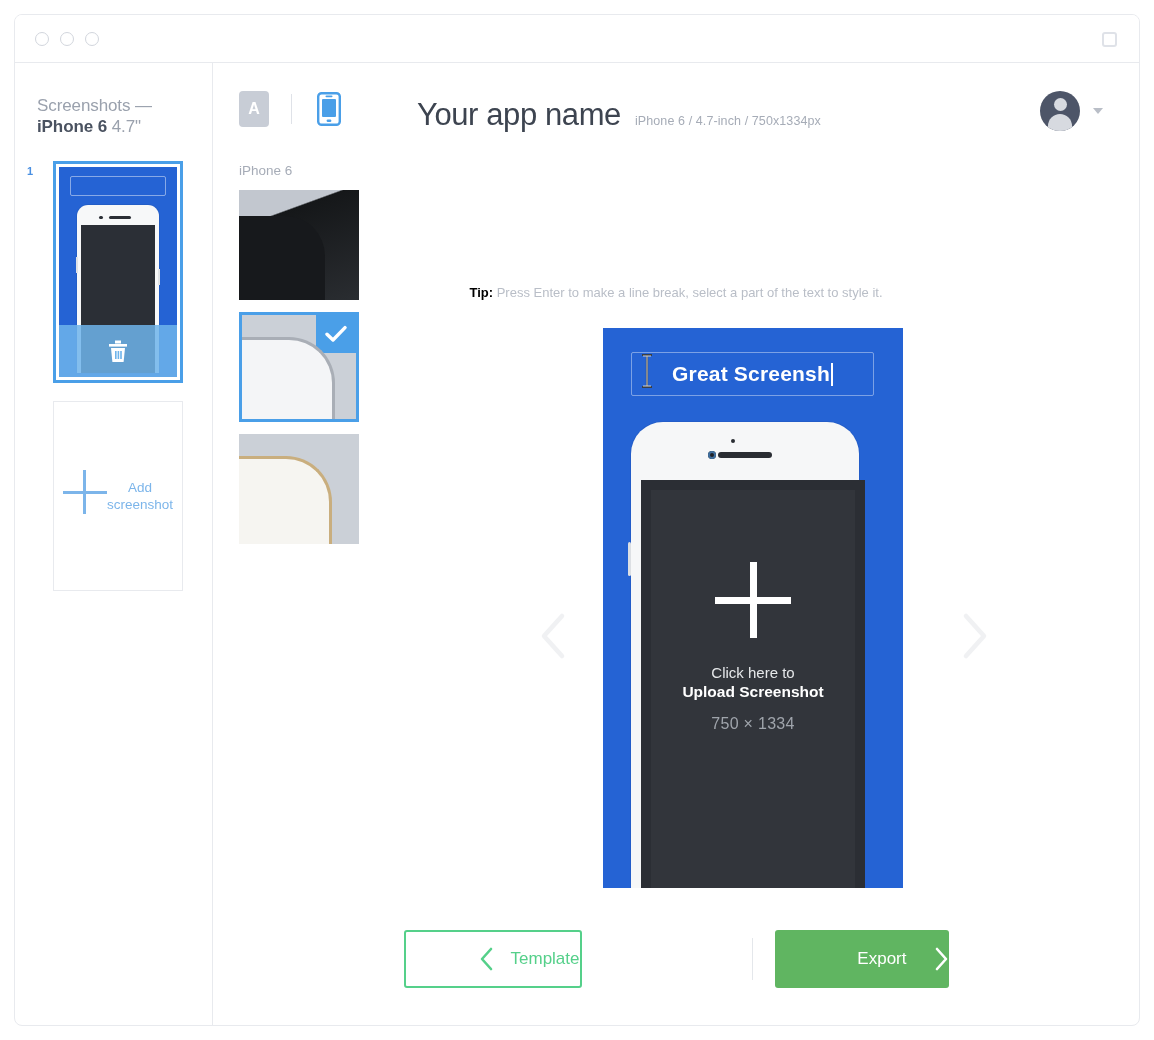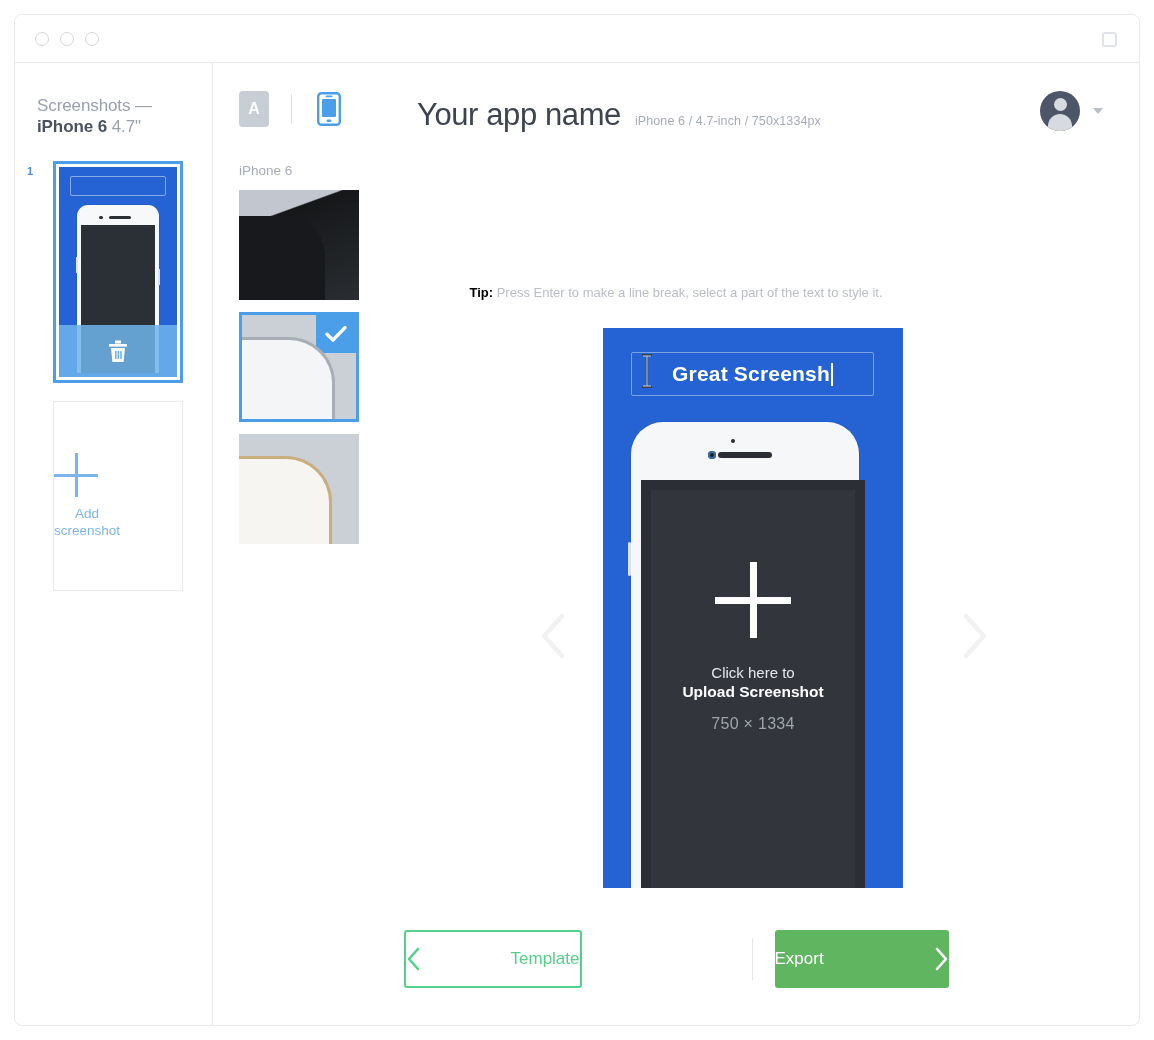--- a/index.html
+++ b/index.html
@@ -122,22 +122,22 @@
     background: rgba(110,180,235,.85);
     display: flex; align-items: center; justify-content: center;
     cursor: pointer;
   }
 
   .add-shot {
     margin-top: 18px;
     width: 130px; height: 190px;
     border: 1px solid #e8eaee;
     background: #ffffff;
-    display: flex; flex-direction: column;
-    align-items: flex-start; justify-content: center;
+    display: flex; flex-direction: row;
+    align-items: center; justify-content: center;
     cursor: pointer;
   }
   .add-plus {
     width: 44px; height: 44px;
     position: relative; margin-bottom: 8px;
   }
   .add-plus::before, .add-plus::after {
     content: ""; position: absolute; background: #7cb5ea;
   }
   .add-plus::before { left: 50%; top: 0; width: 3px; height: 44px; margin-left: -1.5px; }
@@ -334,21 +334,21 @@
   }
   .nav-prev { left: 322px; }
   .nav-next { left: 740px; }
 
   
   .footer {
     position: absolute; left: 0; right: 0; bottom: 38px;
     display: flex; align-items: center; justify-content: center;
   }
   .btn {
-    display: flex; align-items: center; justify-content: space-between;
+    display: flex; align-items: center; justify-content: flex-end;
     font-size: 17px; cursor: pointer; border-radius: 3px;
     background: #ffffff;
   }
   .btn-template {
     width: 178px; height: 58px;
     border: 2px solid #55d08a; color: #55d08a;
     gap: 16px;
   }
   .btn-save {
     width: 120px; height: 58px;

